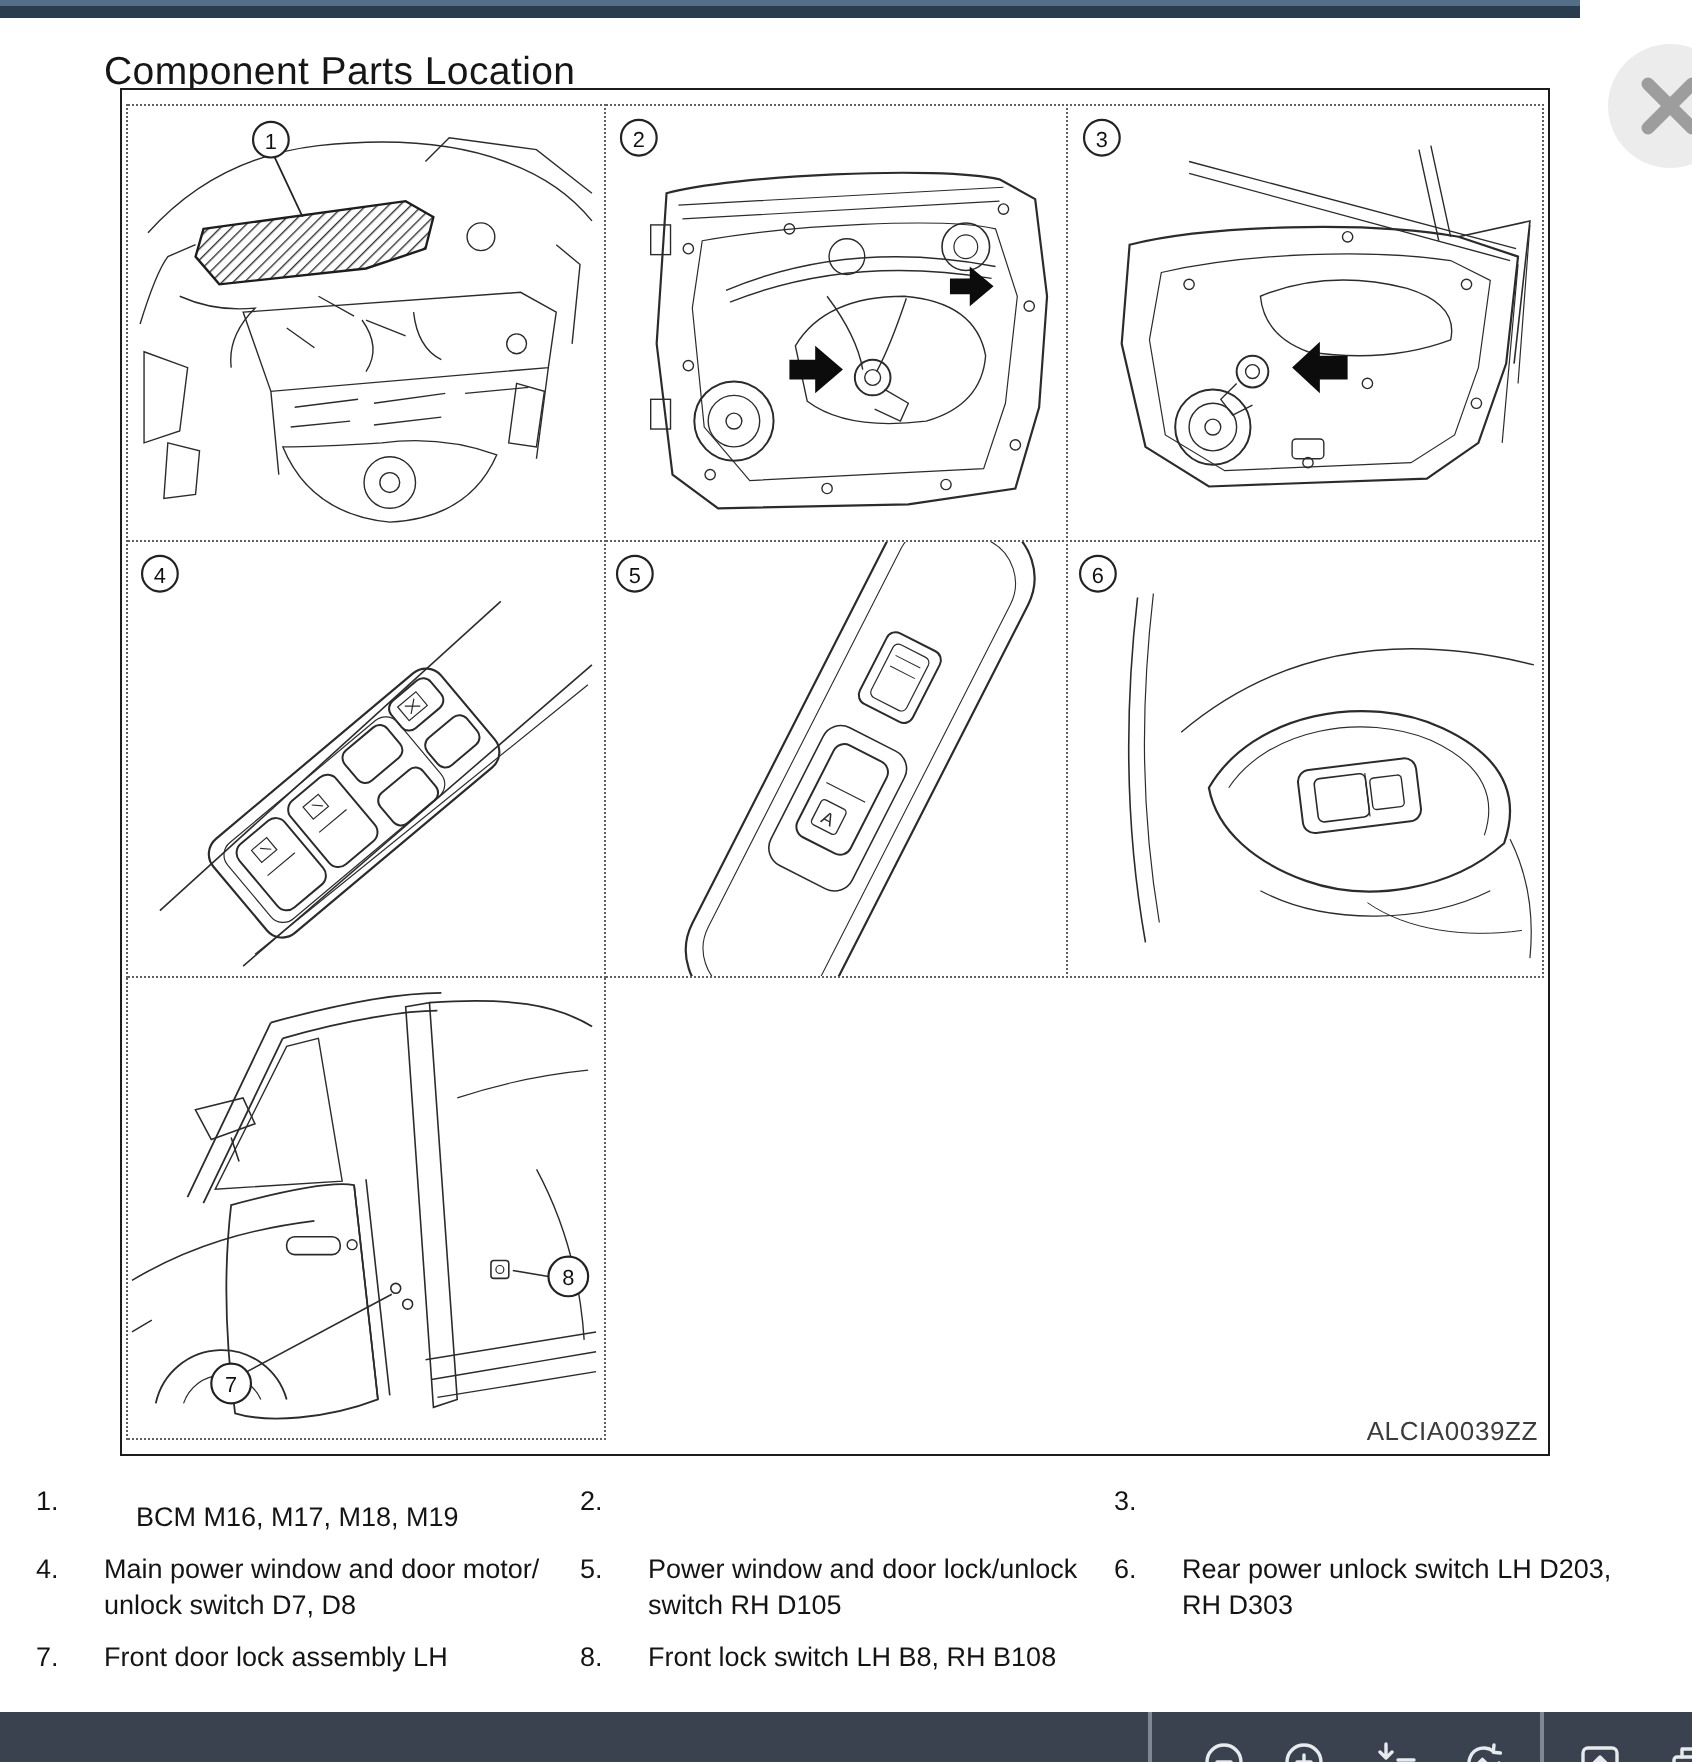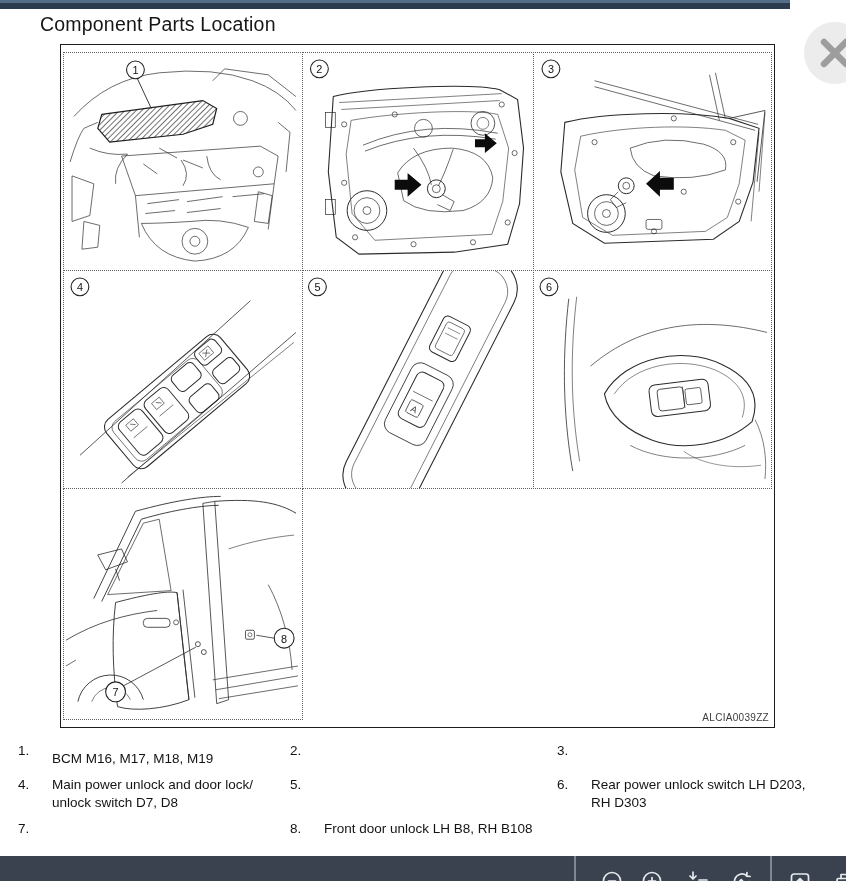--- a/index.html
+++ b/index.html
@@ -8,45 +8,45 @@
 
   
   .top-bar{position:absolute;left:0;top:0;width:790px;height:9px;box-sizing:border-box;
            background:var(--top-bar,#2b3c4e);border-top:3px solid #546e88;}
 
   
   .close-btn{position:absolute;left:804px;top:22px;width:62px;height:62px;border-radius:50%;
              background:#ececec;border:none;padding:0;cursor:pointer;}
   .close-btn svg{display:block;width:62px;height:62px;}
 
-  .title{position:absolute;left:40px;top:13px;margin:0;font-size:19.5px;font-weight:400;
+  .title{position:absolute;left:40px;top:13px;margin:12px;font-size:19.5px;font-weight:400;
          color:#161616;letter-spacing:.2px;}
 
   
   .figure{position:absolute;left:60px;top:44px;width:715px;height:684px;box-sizing:border-box;
           border:1px solid #1c1c1c;background:#fff;}
   .panel{position:absolute;box-sizing:border-box;border:1px dotted #5f5f5f;background:#fff;}
   .panel svg{display:block;width:100%;height:100%;}
   .p1{left:2px;top:7px;width:240px;height:219px;}
   .p2{left:241px;top:7px;width:232px;height:219px;}
   .p3{left:472px;top:7px;width:239px;height:219px;}
   .p4{left:2px;top:225px;width:240px;height:219px;}
   .p5{left:241px;top:225px;width:232px;height:219px;}
   .p6{left:472px;top:225px;width:239px;height:219px;}
   .p7{left:2px;top:443px;width:240px;height:232px;}
-  .watermark{position:absolute;right:5px;bottom:4px;font-size:10px;color:#3c3c3c;letter-spacing:.3px;}
+  .watermark{position:absolute;right:5px;bottom:4px;font-size:13px;color:#3c3c3c;letter-spacing:.3px;}
   .co{font-size:11px;fill:#111;text-anchor:middle;font-family:"Liberation Sans",sans-serif;}
 
   
   .legend{position:absolute;left:0;top:742px;width:846px;box-sizing:border-box;padding-left:18px;
           display:grid;grid-template-columns:272px 267px 289px;}
   .l-item{display:flex;margin-bottom:9px;font-size:13.5px;line-height:1.28;color:#141414;}
   .l-num{width:34px;flex:none;}
   .l-txt{white-space:pre-line;padding-right:6px;}
-  .l-txt.vpad{padding-top:8px;}
+  .l-txt.vpad{padding-top:8px;margin-left:16px;}
 
   
   .toolbar{position:absolute;left:0;top:856px;width:846px;height:25px;background:var(--toolbar-bg,#39424e);}
   .tb-div{position:absolute;top:0;width:2px;height:25px;background:#7e8792;}
   .d1{left:574px;} .d2{left:770px;}
   .tb-btn{position:absolute;top:10px;width:34px;height:30px;background:none;border:none;padding:0;cursor:pointer;}
   .tb-btn svg{display:block;width:24px;height:24px;margin:0 auto;stroke:var(--tb-icon,#e8ebee);fill:none;
               stroke-width:1.7;stroke-linecap:round;stroke-linejoin:round;}
   .b-zoomout{left:595px;} .b-zoomin{left:635px;} .b-fit{left:681px;}
   .b-rotate{left:725px;} .b-export{left:783px;} .b-print{left:828px;}
@@ -304,37 +304,40 @@
       <span class="l-txt vpad">BCM M16, M17, M18, M19</span>
     </div>
     <div class="l-item">
       <span class="l-num">2.</span>
     </div>
     <div class="l-item">
       <span class="l-num">3.</span>
     </div>
     <div class="l-item">
       <span class="l-num">4.</span>
-      <span class="l-txt">Main power unlock and door lock/
+      <span class="l-txt">Main power window and door motor/
 unlock switch D7, D8</span>
     </div>
     <div class="l-item">
       <span class="l-num">5.</span>
+      <span class="l-txt">Power window and door lock/unlock
+switch RH D105</span>
     </div>
     <div class="l-item">
       <span class="l-num">6.</span>
       <span class="l-txt">Rear power unlock switch LH D203,
 RH D303</span>
     </div>
     <div class="l-item">
       <span class="l-num">7.</span>
+      <span class="l-txt">Front door lock assembly LH</span>
     </div>
     <div class="l-item">
       <span class="l-num">8.</span>
-      <span class="l-txt">Front door unlock LH B8, RH B108</span>
+      <span class="l-txt">Front lock switch LH B8, RH B108</span>
     </div>
   </div>
 
   <div class="toolbar">
     <div class="tb-div d1"></div>
 
     <button class="tb-btn b-zoomout" title="zoom-out">
       <svg viewBox="0 0 24 24">
         <circle cx="12" cy="12" r="8.5"></circle>
           <path d="M8.5,12 h7"></path>

